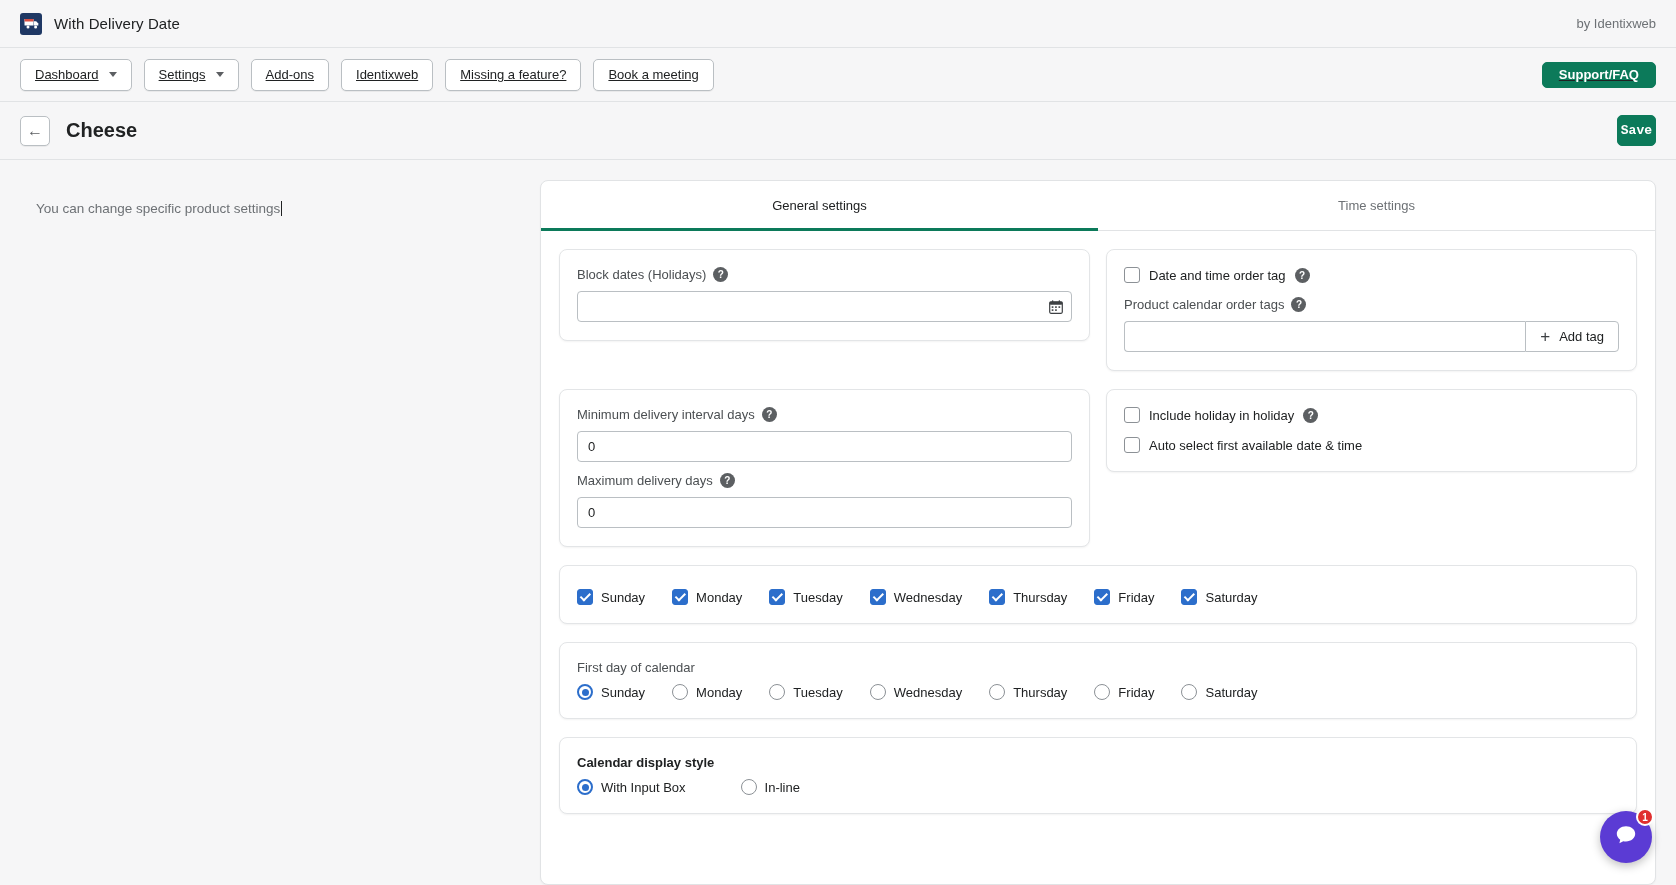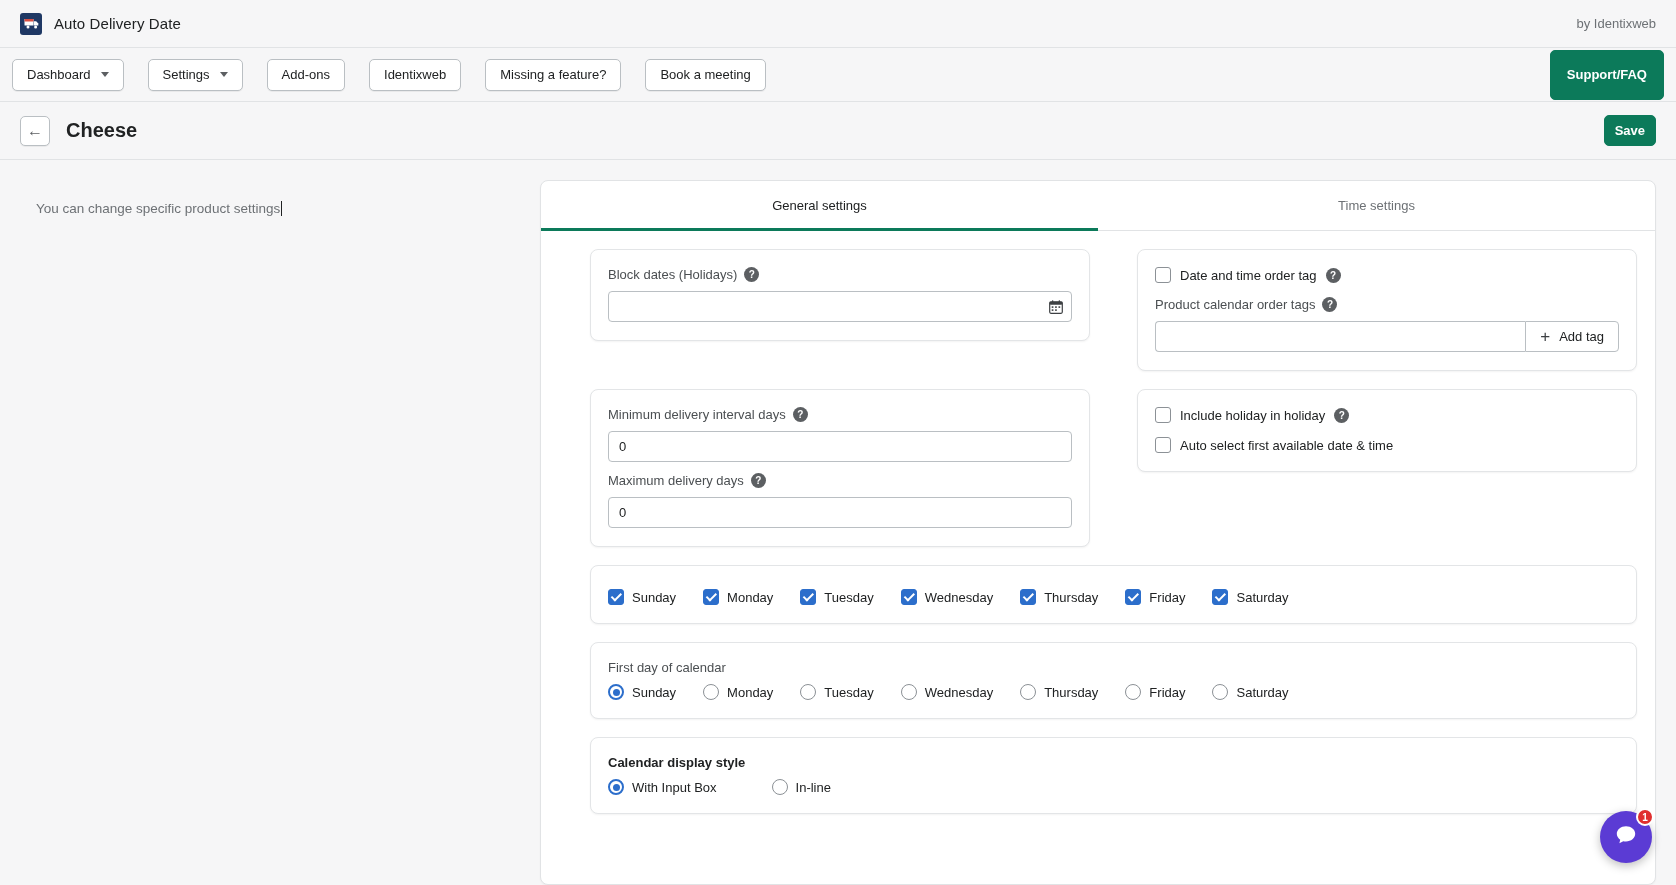--- a/index.html
+++ b/index.html
@@ -31,21 +31,21 @@
   .brand-logo svg { display: block; }
   .brand-title { font-size: 15px; color: #202223; letter-spacing: .1px; }
   .topbar-right { margin-left: auto; font-size: 13px; color: #6d7175; }
 
   
   .navbar {
     height: 54px;
     background: #f6f6f7;
     border-bottom: 1px solid #e1e3e5;
     display: flex; align-items: center;
-    padding: 0 12px; gap: 24px;
+    padding: 0 20px; gap: 12px; text-decoration: underline;
   }
   .navbtn {
     height: 32px;
     background: #fff;
     border: 1px solid #babfc3;
     border-radius: 5px;
     box-shadow: 0 1px 0 rgba(0,0,0,.05);
     font-size: 13px; color: #202223;
     padding: 0 14px;
     display: inline-flex; align-items: center; gap: 10px;
@@ -55,21 +55,21 @@
   }
   .caret {
     width: 0; height: 0;
     border-left: 4px solid transparent;
     border-right: 4px solid transparent;
     border-top: 5px solid #5c5f62;
     display: inline-block;
   }
   .support-btn {
     margin-left: auto;
-    height: 50px;
+    height: 26px;
     background: #0c7a5a;
     border: 1px solid #0c7a5a;
     border-radius: 5px;
     color: #fff; font-size: 13px; font-weight: bold;
     padding: 0 16px;
     display: inline-flex; align-items: center;
     cursor: pointer;
     font-family: "Liberation Sans", sans-serif;
   }
 
@@ -92,24 +92,24 @@
     font-size: 16px; line-height: 1;
   }
   .page-title { font-size: 20px; font-weight: bold; color: #202223; }
   .save-btn {
     margin-left: auto;
     height: 31px;
     background: #0c7a5a;
     border: 1px solid #0c7a5a;
     border-radius: 5px;
     color: #fff; font-size: 13px; font-weight: bold;
-    padding: 0 10px;
+    padding: 0 3px;
     display: inline-flex; align-items: center;
     cursor: pointer;
-    font-family: Liberation Sans, sans-serif;
+    font-family: Liberation Mono, monospace;
   }
 
   
   .body-wrap {
     display: flex;
     height: calc(885px - 48px - 54px - 58px);
     padding: 20px 20px 0 20px;
     gap: 0;
   }
   .sidebar { width: 520px; flex: 0 0 520px; padding: 5px 20px 0 0; }
@@ -151,21 +151,20 @@
     column-gap: 16px;
     row-gap: 18px;
     align-items: start;
   }
   .card {
     background: #fff;
     border: 1px solid #e3e5e7;
     border-radius: 8px;
     box-shadow: 0 1px 2px rgba(0,0,0,.05);
     padding: 17px 17px 18px 17px;
-    margin-left: 31px;
   }
   .full { grid-column: 1 / span 2; }
 
   .lbl {
     font-size: 13px; color: #4b4f52;
     display: flex; align-items: center; gap: 7px;
     margin-bottom: 9px;
   }
   .lbl.strong { font-weight: bold; color: #202223; }
   .help {
@@ -269,21 +268,21 @@
   <div class="brand">
     <span class="brand-logo">
       <svg width="15" height="13" viewBox="0 0 15 13">
         <rect x="0.5" y="2" width="9" height="6.5" rx="0.6" fill="#ffffff"></rect>
         <rect x="0.5" y="2" width="9" height="2.6" rx="0.6" fill="#d94f43"></rect>
         <path d="M9.8 4.2h2.4l2.1 2.3v2h-4.5z" fill="#ffffff"></path>
         <circle cx="4" cy="10" r="1.5" fill="#ffffff"></circle>
         <circle cx="11.6" cy="10" r="1.5" fill="#ffffff"></circle>
       </svg>
     </span>
-    <span class="brand-title">Auto Delivery Date</span>
+    <span class="brand-title">With Delivery Date</span>
   </div>
   <div class="topbar-right">by Identixweb</div>
 </div>
 
 <div class="navbar">
   <button class="navbtn">
     <span>Dashboard</span>
     <span class="caret"></span>
   </button>
   <button class="navbtn">

